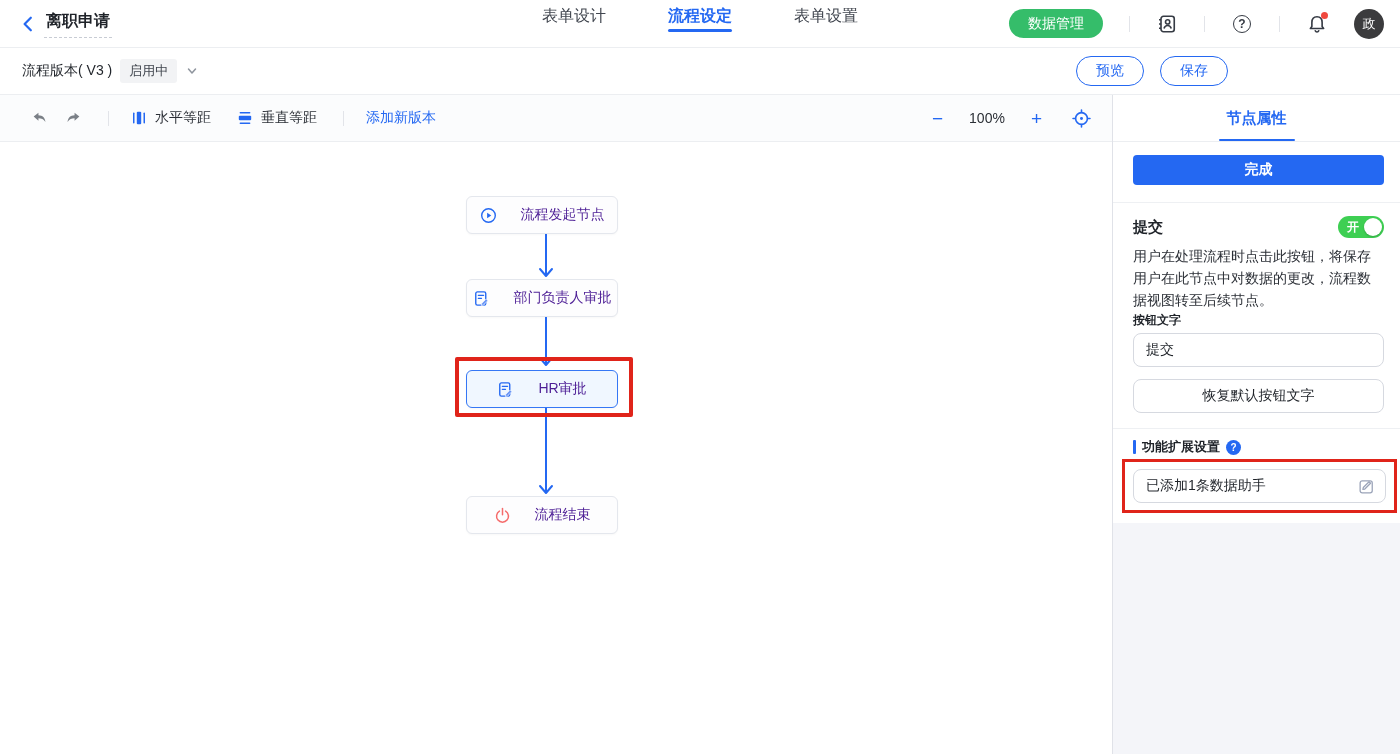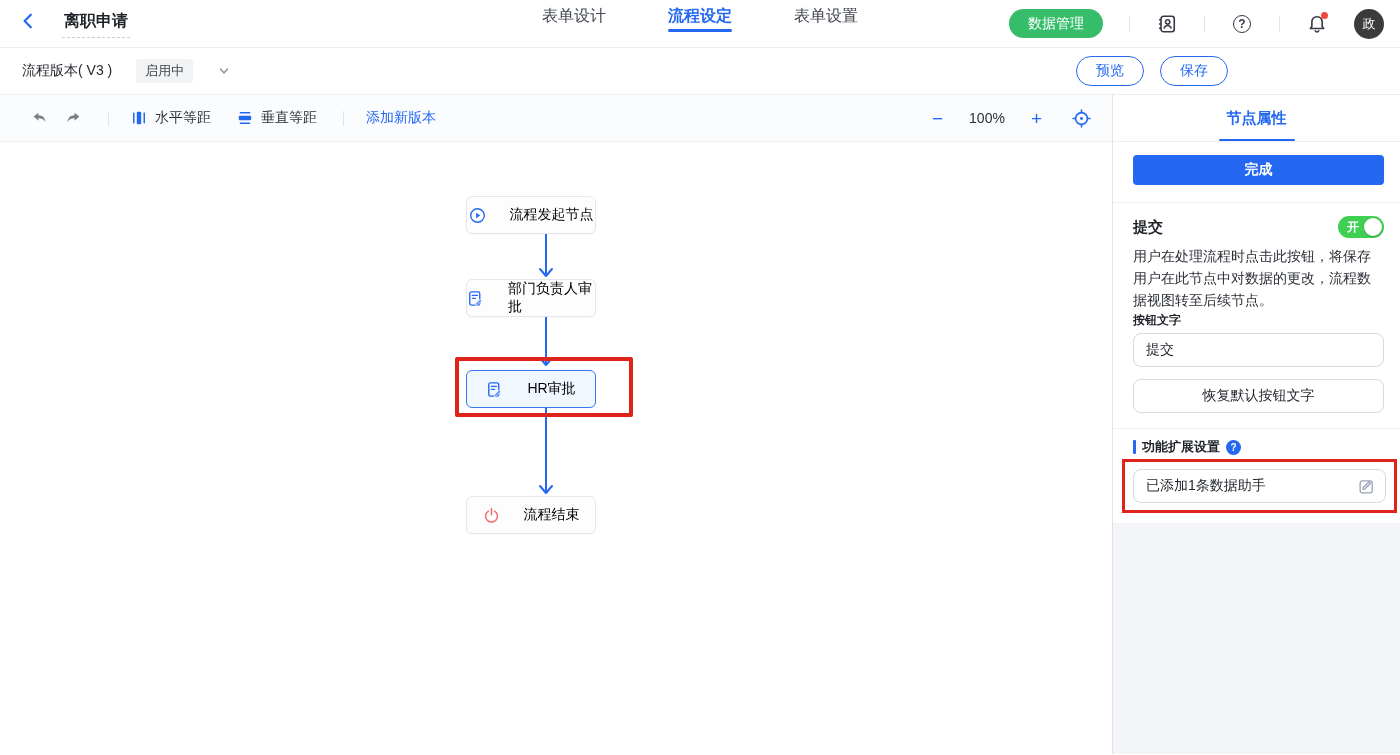--- a/index.html
+++ b/index.html
@@ -2,21 +2,21 @@
 <html><head>
 <meta charset="utf-8">
 <style>
   * { margin:0; padding:0; box-sizing:border-box; }
   html,body { width:1400px; height:755px; overflow:hidden; background:#fff;
     font-family:"Liberation Sans","DejaVu Sans",sans-serif; color:#1f2329; }
 
   
   .header { height:48px; background:#fff; border-bottom:1px solid #eceef1;
     display:flex; align-items:center; padding:0 16px; position:relative; }
-  .header-left { display:flex; gap:22px; }
+  .header-left { display:flex; align-items:center; gap:4px; }
   .back-btn { width:24px; height:24px; display:flex; align-items:center; justify-content:center; cursor:pointer; }
   .app-title { font-size:16px; font-weight:600; padding:2px 2px 5px 2px; border-bottom:1px dashed #c8ccd4; }
   .header-tabs { position:absolute; left:50%; top:0; transform:translateX(-50%);
     height:32px; display:flex; align-items:stretch; gap:62px; }
   .h-tab { display:flex; align-items:center; font-size:16px; color:#41464f; position:relative; cursor:pointer; }
   .h-tab.active { color:#2468f2; font-weight:600; }
   .h-tab.active::after { content:""; position:absolute; left:50%; transform:translateX(-50%);
     bottom:0; width:64px; height:3px; background:#2468f2; border-radius:2px; }
   .header-right { margin-left:auto; display:flex; align-items:center; gap:26px; }
   .green-btn { background:#35bd6a; color:#fff; font-size:14px; border:none; height:29px;
@@ -26,21 +26,21 @@
     cursor:pointer; position:relative; }
   .circle-q { width:18px; height:18px; border:1.5px solid #363b44; border-radius:50%;
     display:flex; align-items:center; justify-content:center; font-size:12px; font-weight:600; color:#363b44; }
   .red-dot { position:absolute; top:-1px; right:0; width:7px; height:7px; background:#f0483e; border-radius:50%; }
   .avatar { width:30px; height:30px; border-radius:50%; background:#3b3b3d; color:#fff;
     font-size:13px; display:flex; align-items:center; justify-content:center; cursor:pointer; }
 
   
   .subheader { height:47px; background:#fff; border-bottom:1px solid #eceef1;
     display:flex; align-items:center; padding:0 22px; }
-  .version-group { display:flex; align-items:center; gap:24px; }
+  .version-group { display:flex; align-items:center; gap:8px; }
   .version-label { font-size:14px; }
   .status-badge { background:#f2f3f5; color:#41464f; font-size:13px; padding:3px 9px; border-radius:3px; }
   .subheader-right { margin-left:auto; display:flex; align-items:center; gap:16px; padding-right:150px; }
   .pill-btn { background:#fff; border:1px solid #2468f2; color:#2468f2; font-size:14px;
     height:30px; padding:0 19px; border-radius:16px; cursor:pointer; }
 
   
   .main { display:flex; height:659px; }
   .canvas-col { flex:1; display:flex; flex-direction:column; background:#fff; min-width:0; }
 
@@ -49,23 +49,23 @@
   .tool-icon { width:26px; height:26px; display:flex; align-items:center; justify-content:center; cursor:pointer; }
   .tb-group { display:flex; align-items:center; gap:8px; margin-right:26px; cursor:pointer; }
   .tb-label { font-size:14px; color:#2b2f36; }
   .tb-link { font-size:14px; color:#2468f2; cursor:pointer; }
   .tb-div { width:1px; height:15px; background:#e2e4e9; margin:0 22px; }
   .zoom-group { margin-left:auto; display:flex; align-items:center; gap:26px; }
   .zoom-sign { color:#2468f2; font-size:19px; line-height:1; cursor:pointer; user-select:none; }
   .zoom-val { font-size:14px; color:#2b2f36; }
 
   .canvas { position:relative; flex:1; background:#fff; }
-  .flow-node { position:absolute; left:466px; width:130px; height:38px; background:#fdfdfe;
+  .flow-node { position:absolute; left:466px; width:152px; height:38px; background:#fdfdfe;
     border:1px solid #e4e7ed; border-radius:6px; display:flex; align-items:center; justify-content:center;
-    gap:24px; font-size:14px; font-weight:500; color:#000000; cursor:pointer; box-shadow:0 1px 2px rgba(31,35,41,.03); }
+    gap:24px; font-size:14px; font-weight:500; color:#4c1d95; cursor:pointer; box-shadow:0 1px 2px rgba(31,35,41,.03); }
   .flow-node.selected { background:#f0f7ff; border:1.5px solid #3577f5; }
   .node-icon { display:flex; }
   .arrow-svg { position:absolute; left:538px; overflow:visible; }
   .annotation-box { position:absolute; border:4px solid #e0241a; border-radius:2px; pointer-events:none; z-index:5; }
 
   
   .panel { width:288px; background:#f4f5f9; border-left:1px solid #e0e2e8; display:flex; flex-direction:column; }
   .panel-tabs { height:47px; background:#fff; border-bottom:1px solid #eceef1; display:flex; }
   .p-tab { flex:1; display:flex; align-items:center; justify-content:center; font-size:15px;
     color:#2b2f36; position:relative; cursor:pointer; }

